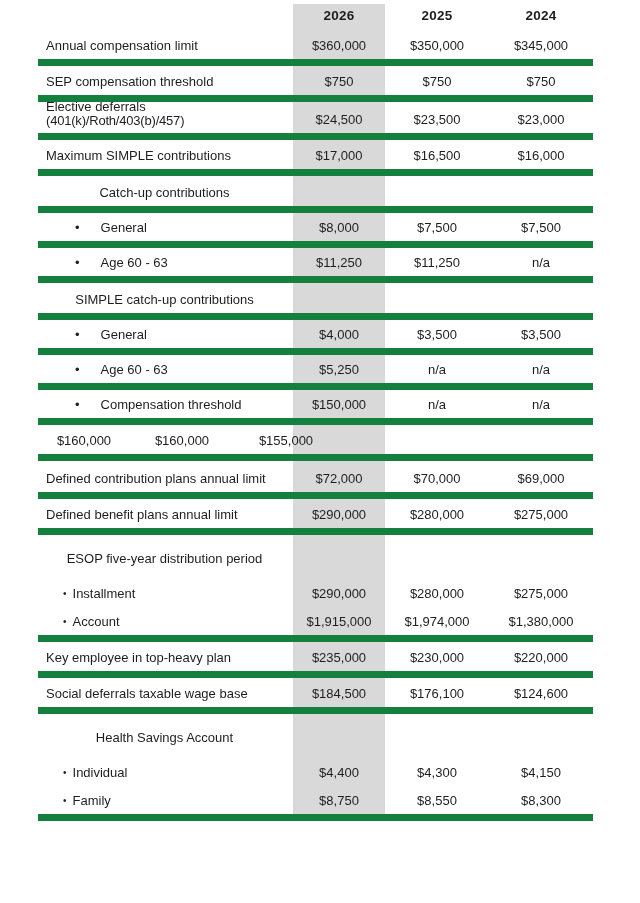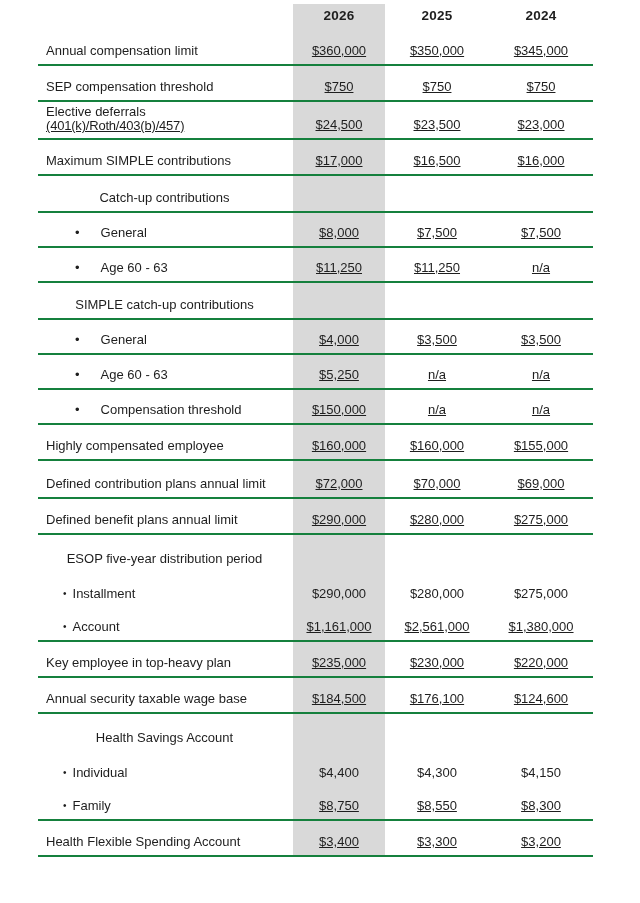--- a/index.html
+++ b/index.html
@@ -36,21 +36,21 @@
     justify-content: center;
   }
   .row {
     position: relative;
     z-index: 1;
     display: flex;
     align-items: flex-end;
     box-sizing: border-box;
     padding-bottom: 6px;
   }
-  .row.bordered { border-bottom: 2px solid #15803d; text-decoration: underline; }
+  .row.bordered { border-bottom: 7px solid #15803d; }
   .row.data { height: 36px; }
   .row.data.two-line { height: 38px; justify-content: center; }
   .row.section { height: 37px; text-align: center; }
   .row.bullet-indent { height: 35px; }
   .row.bullet-small { height: 35px; }
 
   .label-cell {
     width: 255px;
     box-sizing: border-box;
     padding-left: 8px;
@@ -177,21 +177,20 @@
         <div class="cell value-cell vc1">n/a</div>
         <div class="cell value-cell vc2">n/a</div>
       </div>
       <div class="row bullet-indent bordered">
         <div class="cell label-cell"><span class="bullet">•</span><span class="lbl">Compensation threshold</span></div>
         <div class="cell value-cell vc0">$150,000</div>
         <div class="cell value-cell vc1">n/a</div>
         <div class="cell value-cell vc2">n/a</div>
       </div>
       <div class="row data bordered">
-        <div class="cell label-cell"><span class="lbl">Highly compensated employee</span></div>
         <div class="cell value-cell vc0">$160,000</div>
         <div class="cell value-cell vc1">$160,000</div>
         <div class="cell value-cell vc2">$155,000</div>
       </div>
       <div class="row data bordered two-line">
         <div class="cell label-cell"><span class="lbl">Defined contribution plans annual limit</span></div>
         <div class="cell value-cell vc0">$72,000</div>
         <div class="cell value-cell vc1">$70,000</div>
         <div class="cell value-cell vc2">$69,000</div>
       </div>
@@ -208,32 +207,32 @@
         <div class="cell value-cell vc2"></div>
       </div>
       <div class="row bullet-small">
         <div class="cell label-cell"><span class="bullet">•</span><span class="lbl">Installment</span></div>
         <div class="cell value-cell vc0">$290,000</div>
         <div class="cell value-cell vc1">$280,000</div>
         <div class="cell value-cell vc2">$275,000</div>
       </div>
       <div class="row bullet-small bordered">
         <div class="cell label-cell"><span class="bullet">•</span><span class="lbl">Account</span></div>
-        <div class="cell value-cell vc0">$1,161,000</div>
-        <div class="cell value-cell vc1">$2,561,000</div>
+        <div class="cell value-cell vc0">$1,915,000</div>
+        <div class="cell value-cell vc1">$1,974,000</div>
         <div class="cell value-cell vc2">$1,380,000</div>
       </div>
       <div class="row data bordered">
         <div class="cell label-cell"><span class="lbl">Key employee in top-heavy plan</span></div>
         <div class="cell value-cell vc0">$235,000</div>
         <div class="cell value-cell vc1">$230,000</div>
         <div class="cell value-cell vc2">$220,000</div>
       </div>
       <div class="row data bordered">
-        <div class="cell label-cell"><span class="lbl">Annual security taxable wage base</span></div>
+        <div class="cell label-cell"><span class="lbl">Social deferrals taxable wage base</span></div>
         <div class="cell value-cell vc0">$184,500</div>
         <div class="cell value-cell vc1">$176,100</div>
         <div class="cell value-cell vc2">$124,600</div>
       </div>
       <div class="row section">
         <div class="cell label-cell"><span class="lbl">Health Savings Account</span></div>
         <div class="cell value-cell vc0"></div>
         <div class="cell value-cell vc1"></div>
         <div class="cell value-cell vc2"></div>
       </div>
@@ -242,20 +241,14 @@
         <div class="cell value-cell vc0">$4,400</div>
         <div class="cell value-cell vc1">$4,300</div>
         <div class="cell value-cell vc2">$4,150</div>
       </div>
       <div class="row bullet-small bordered">
         <div class="cell label-cell"><span class="bullet">•</span><span class="lbl">Family</span></div>
         <div class="cell value-cell vc0">$8,750</div>
         <div class="cell value-cell vc1">$8,550</div>
         <div class="cell value-cell vc2">$8,300</div>
       </div>
-      <div class="row data bordered">
-        <div class="cell label-cell"><span class="lbl">Health Flexible Spending Account</span></div>
-        <div class="cell value-cell vc0">$3,400</div>
-        <div class="cell value-cell vc1">$3,300</div>
-        <div class="cell value-cell vc2">$3,200</div>
-      </div>
     </div>
 </div>
 
 </body></html>

